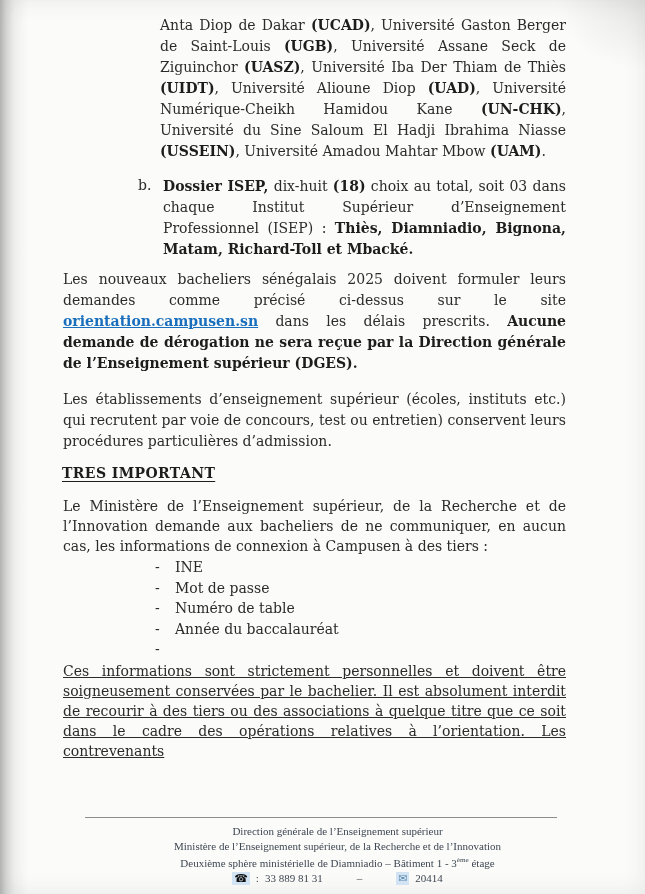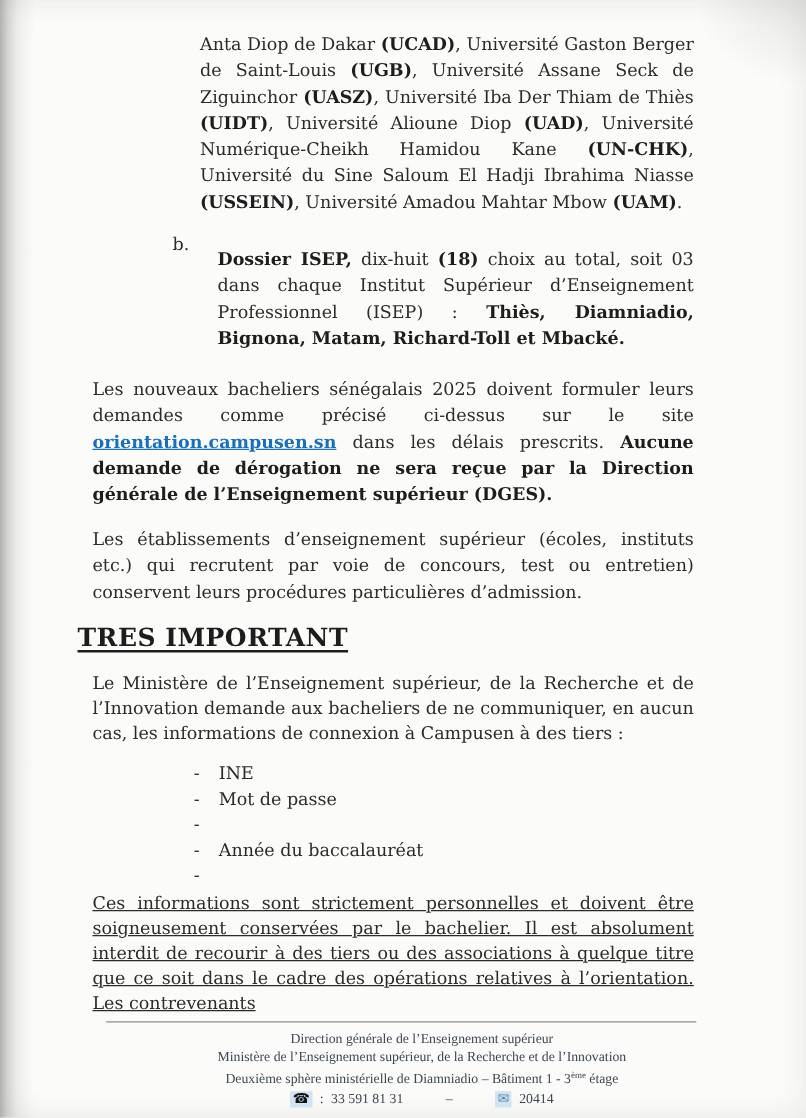--- a/index.html
+++ b/index.html
@@ -28,42 +28,42 @@
   }
 
   .page {
     position: absolute; top: 0; left: 0; right: 0;
     padding: 14px 78px 0 62px;
   }
   .para {
     font-size: 14px;
     line-height: 21px;
     text-align: justify;
-    margin: 12px;
+    margin: 1px;
   }
   .b { font-weight: bold; color: #1d1d1d; }
   sup { font-size: 0.65em; }
   .doc-link {
     color: var(--link-color, #1a6fbd);
     font-weight: bold;
     text-decoration: underline;
   }
 
   .uni-block { margin-left: 98px; }
 
   .b-row { display: flex; margin-left: 76px; margin-top: 13px; }
   .b-marker { flex: 0 0 24px; font-size: 14px; line-height: 21px; }
 
   .p-bacheliers { margin-top: 8px; }
   .p-ordre { margin-top: 9px; }
   .p-etabs { margin-top: 15px; }
 
   .heading {
     margin-top: 13px;
-    font-size: 20px;
+    font-size: 14px;
     font-weight: bold;
     color: #1d1d1d;
     text-decoration: underline;
     text-underline-offset: 3px;
     letter-spacing: 0.4px;
   }
 
   .p-ministere { margin-top: 15px; line-height: 20px; }
 
   .cred-list { margin: 0 0 0 93px; padding: 0; list-style: none; }
@@ -132,20 +132,21 @@
     <li>
       <span class="cred-dash">-</span>
       <span>INE</span>
     </li>
     <li>
       <span class="cred-dash">-</span>
       <span>Mot de passe</span>
     </li>
     <li>
       <span class="cred-dash">-</span>
+      <span>Numéro de table</span>
     </li>
     <li>
       <span class="cred-dash">-</span>
       <span>Année du baccalauréat</span>
     </li>
     <li>
       <span class="cred-dash">-</span>
     </li>
   </ul>
 
@@ -155,18 +156,18 @@
 
 <div class="footer-rule"></div>
 
 <div class="footer">
   <div>Direction générale de l’Enseignement supérieur</div>
   <div>Ministère de l’Enseignement supérieur, de la Recherche et de l’Innovation</div>
   <div><span>Deuxième sphère ministérielle de Diamniadio – Bâtiment 1 - 3</span><sup>ème</sup><span> étage</span></div>
   <div class="contact-row">
     <span class="icon-chip">☎</span>
     <span>:</span>
-    <span>33 591 81 31</span>
+    <span>33 889 81 31</span>
     <span class="contact-dash">–</span>
     <span class="icon-chip env">✉</span>
     <span>20414</span>
   </div>
 </div>
 
 </body></html>

